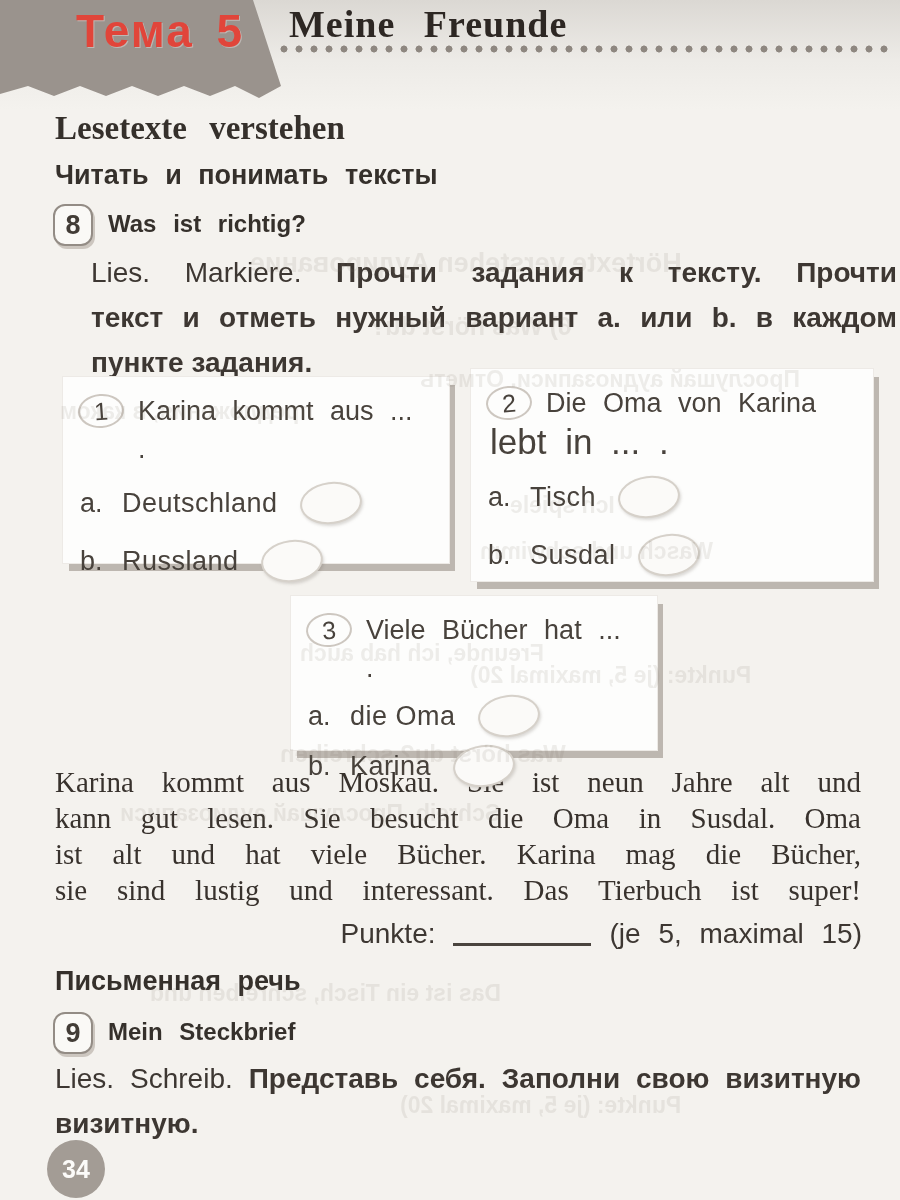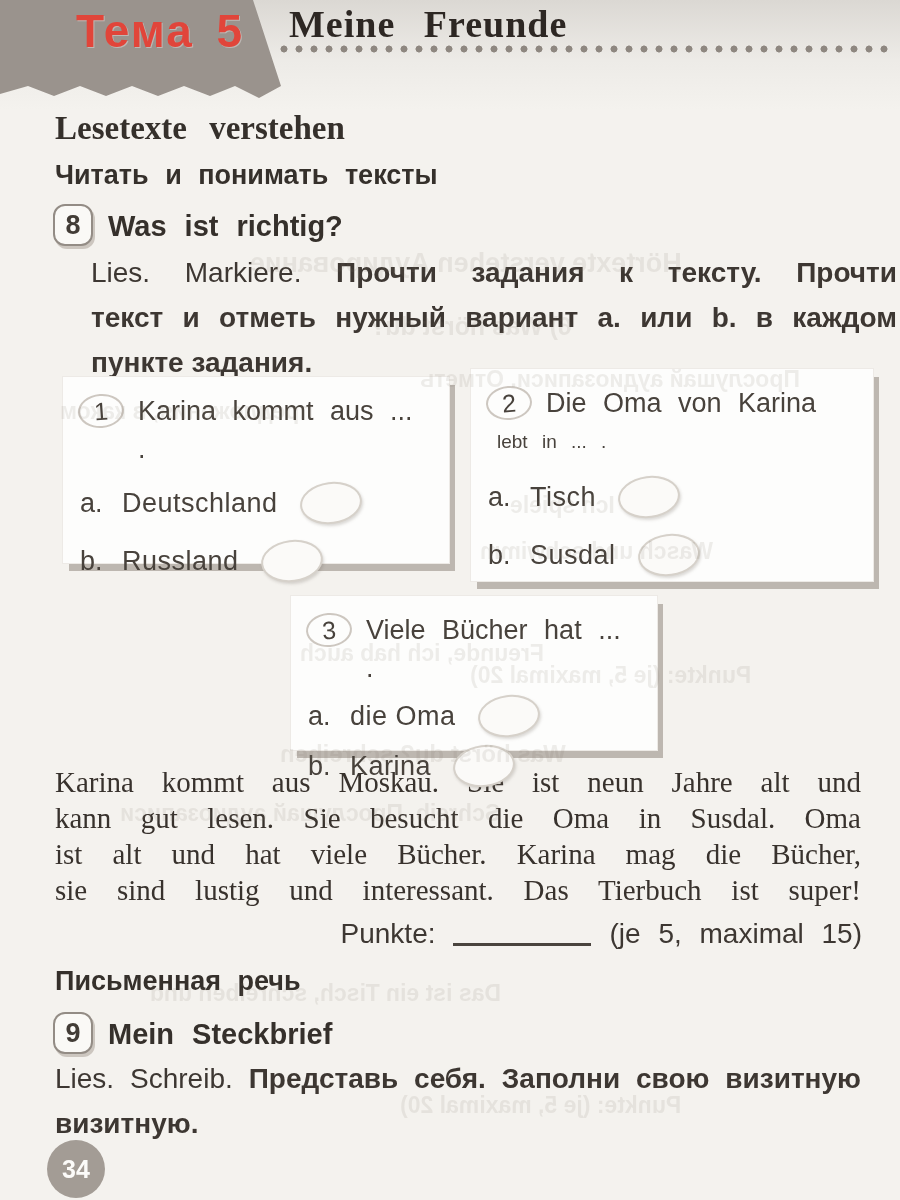--- a/index.html
+++ b/index.html
@@ -41,21 +41,21 @@
   .h-ru { font-weight:bold; font-size:27px; color:#35302b; word-spacing:9px; }
   .heading-read { position:absolute; left:55px; top:110px; }
   .subheading-read { position:absolute; left:55px; top:160px; }
   .ex-badge {
     position:absolute; width:40px; height:42px;
     border:2px solid #938c85; border-radius:12px; background:#faf9f6;
     box-shadow:2px 3px 0 #ccc6bf;
     display:flex; align-items:center; justify-content:center;
     font-size:27px; font-weight:bold; color:#423c36;
   }
-  .ex-title { position:absolute; font-size:29px; font-weight:bold; color:#35302b; word-spacing:10px; }
+  .ex-title { position:absolute; font-size:24px; font-weight:bold; color:#35302b; word-spacing:10px; }
   
   .instr { position:absolute; left:55px; width:806px; font-size:28px; line-height:45px; color:#3d3732; }
   .jline { text-align:justify; text-align-last:justify; }
   .jline.last { text-align:justify; text-align-last:left; }
   .seg-de { font-weight:normal; }
   .seg-ru { font-weight:bold; }
   
   .q-box {
     position:absolute; background:#fdfdfc; z-index:2;
     box-shadow:6px 8px 0 -1px #bdb7b0, 0 0 0 1px #edeae6 inset;
@@ -63,21 +63,21 @@
   }
   .q-title-row { display:flex; align-items:flex-start; }
   .q-num {
     flex:0 0 auto; width:46px; height:34px; margin-top:2px;
     border:2px solid #cdc7c0; border-radius:50%;
     transform:rotate(-4deg);
     display:flex; align-items:center; justify-content:center;
     font-size:25px; font-weight:normal; color:#48423c; background:transparent;
   }
   .q-title { margin-left:14px; font-size:27px; color:#48423c; word-spacing:9px; line-height:38px; }
-  .q-title2 { font-size:19px; color:#48423c; word-spacing:9px; line-height:40px; margin-left:11px; }
+  .q-title2 { font-size:35px; color:#48423c; word-spacing:9px; line-height:40px; margin-left:4px; }
   .opt-row { display:flex; align-items:center; margin-top:12px; margin-left:2px; height:46px; }
   .opt-label { font-size:27px; color:#48423c; width:42px; }
   .opt-text { font-size:27px; color:#48423c; letter-spacing:.5px; }
   .opt-oval {
     width:62px; height:42px; margin-left:22px;
     border:2px solid #d6d1ca; border-radius:50%;
     background:#fbfaf8; transform:rotate(-7deg);
     box-shadow:1px 2px 3px rgba(120,112,104,.25);
   }
   

